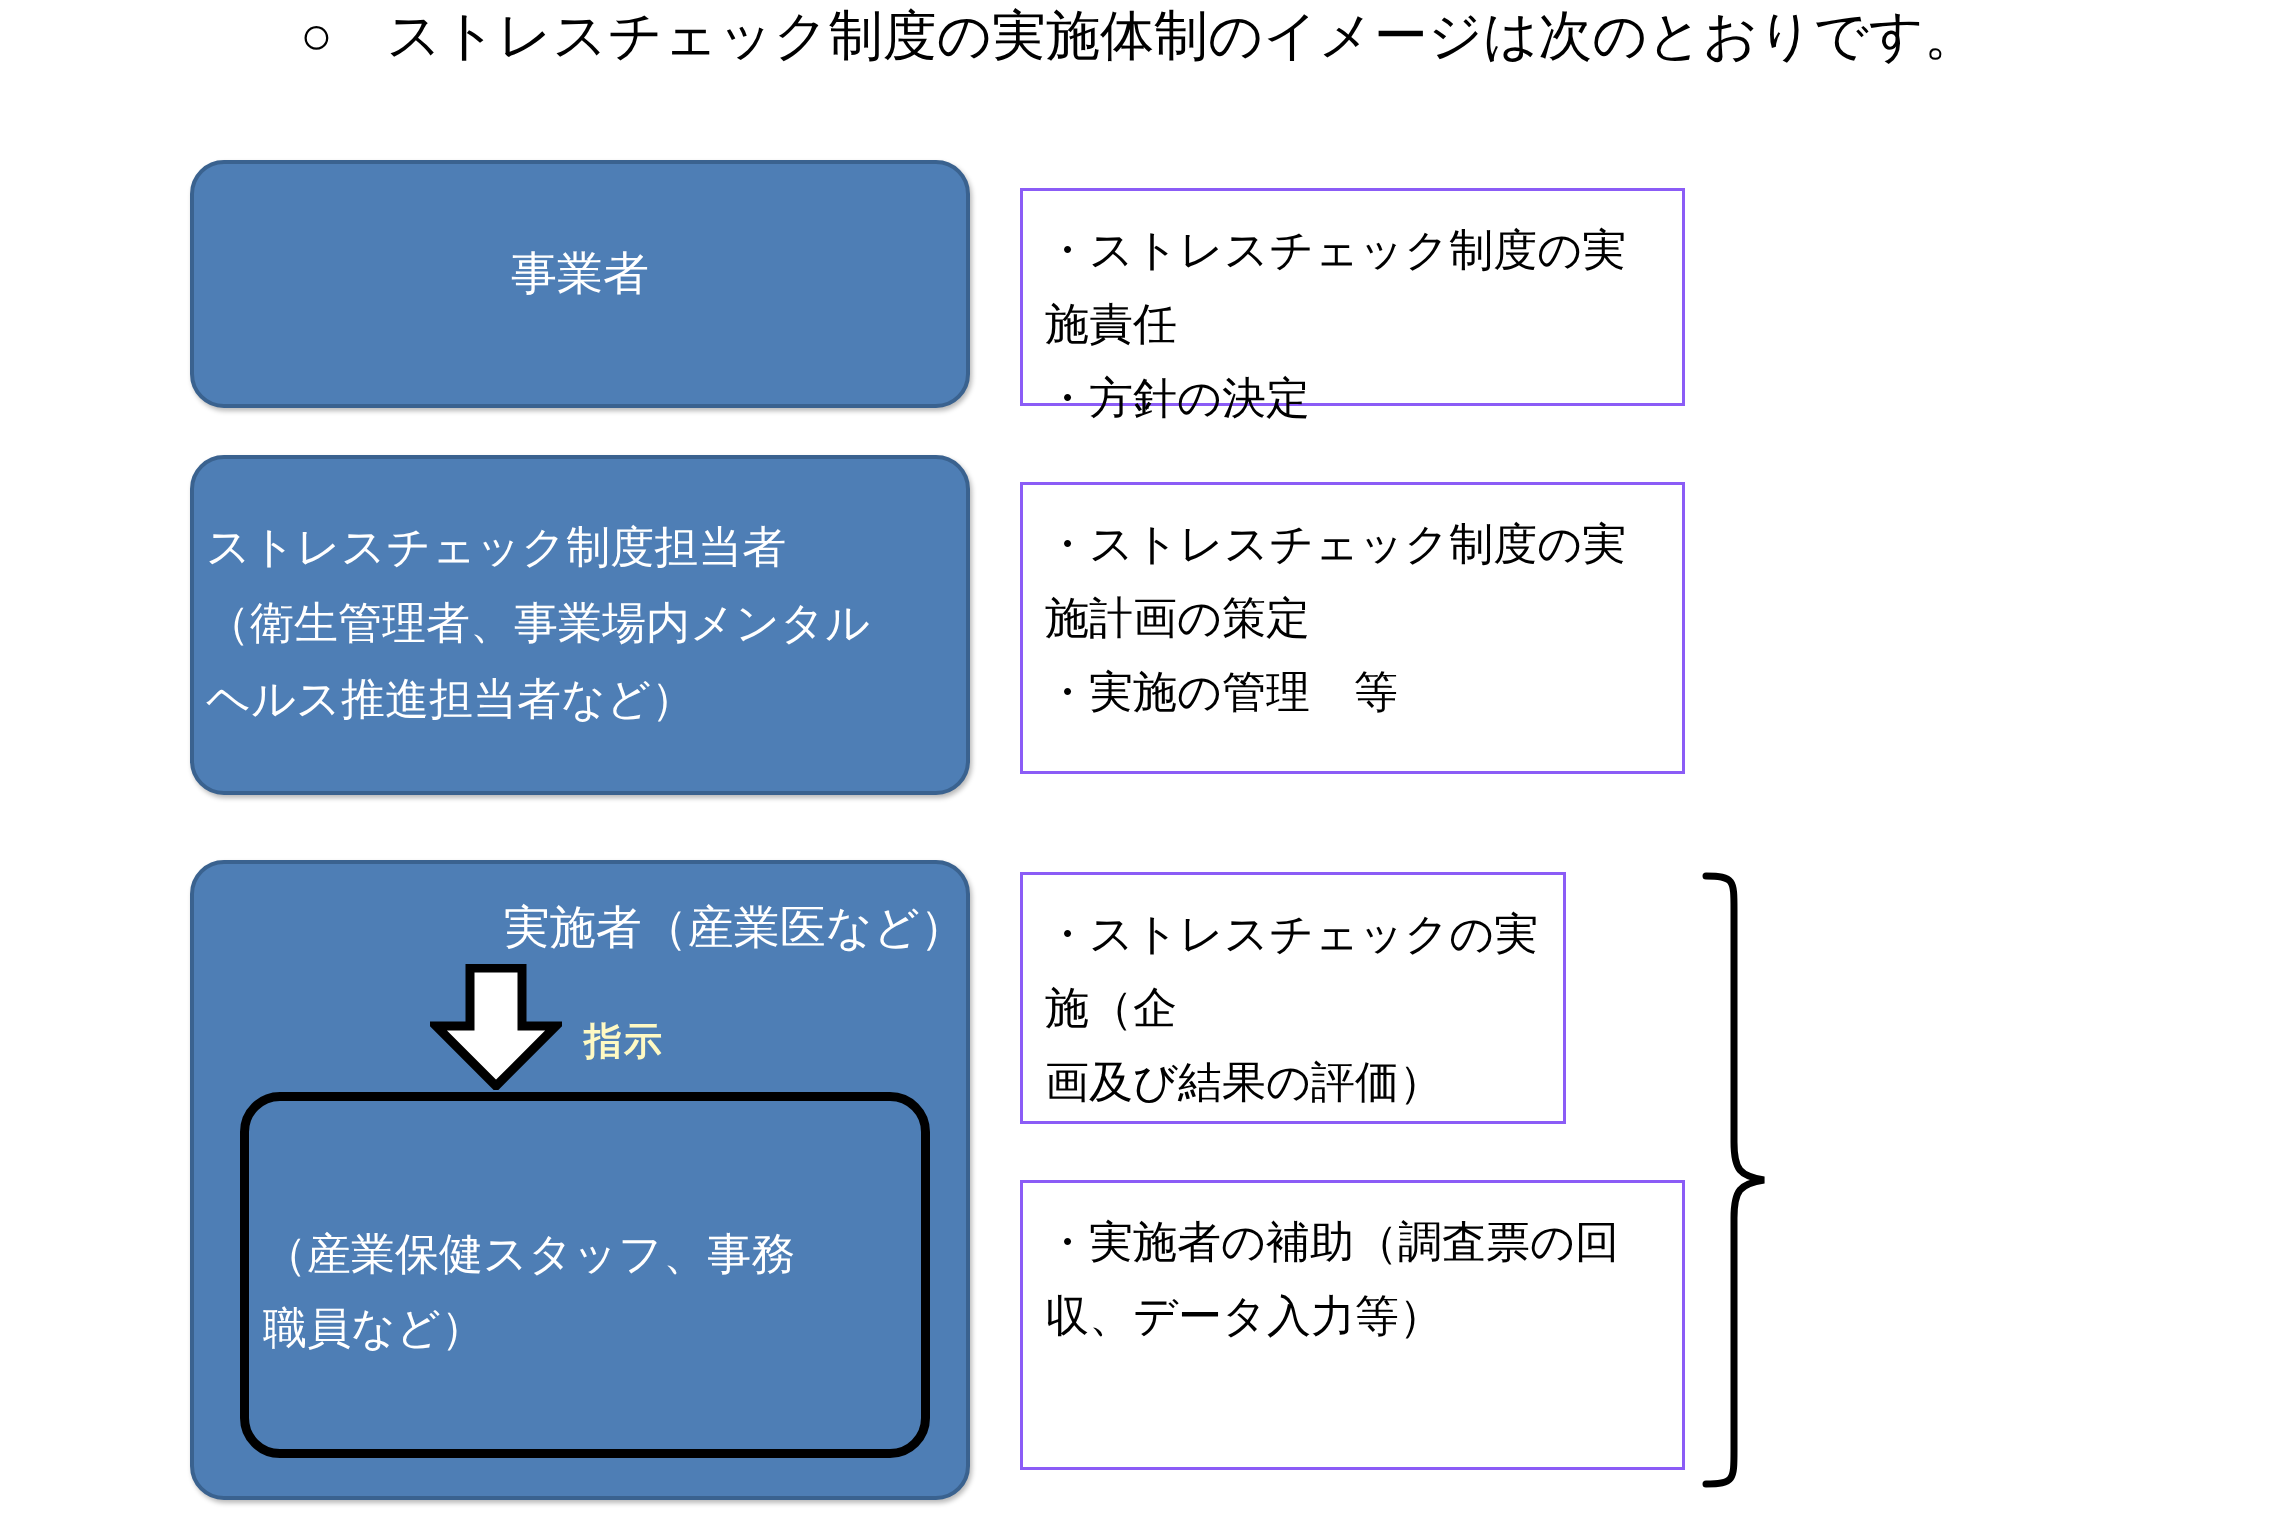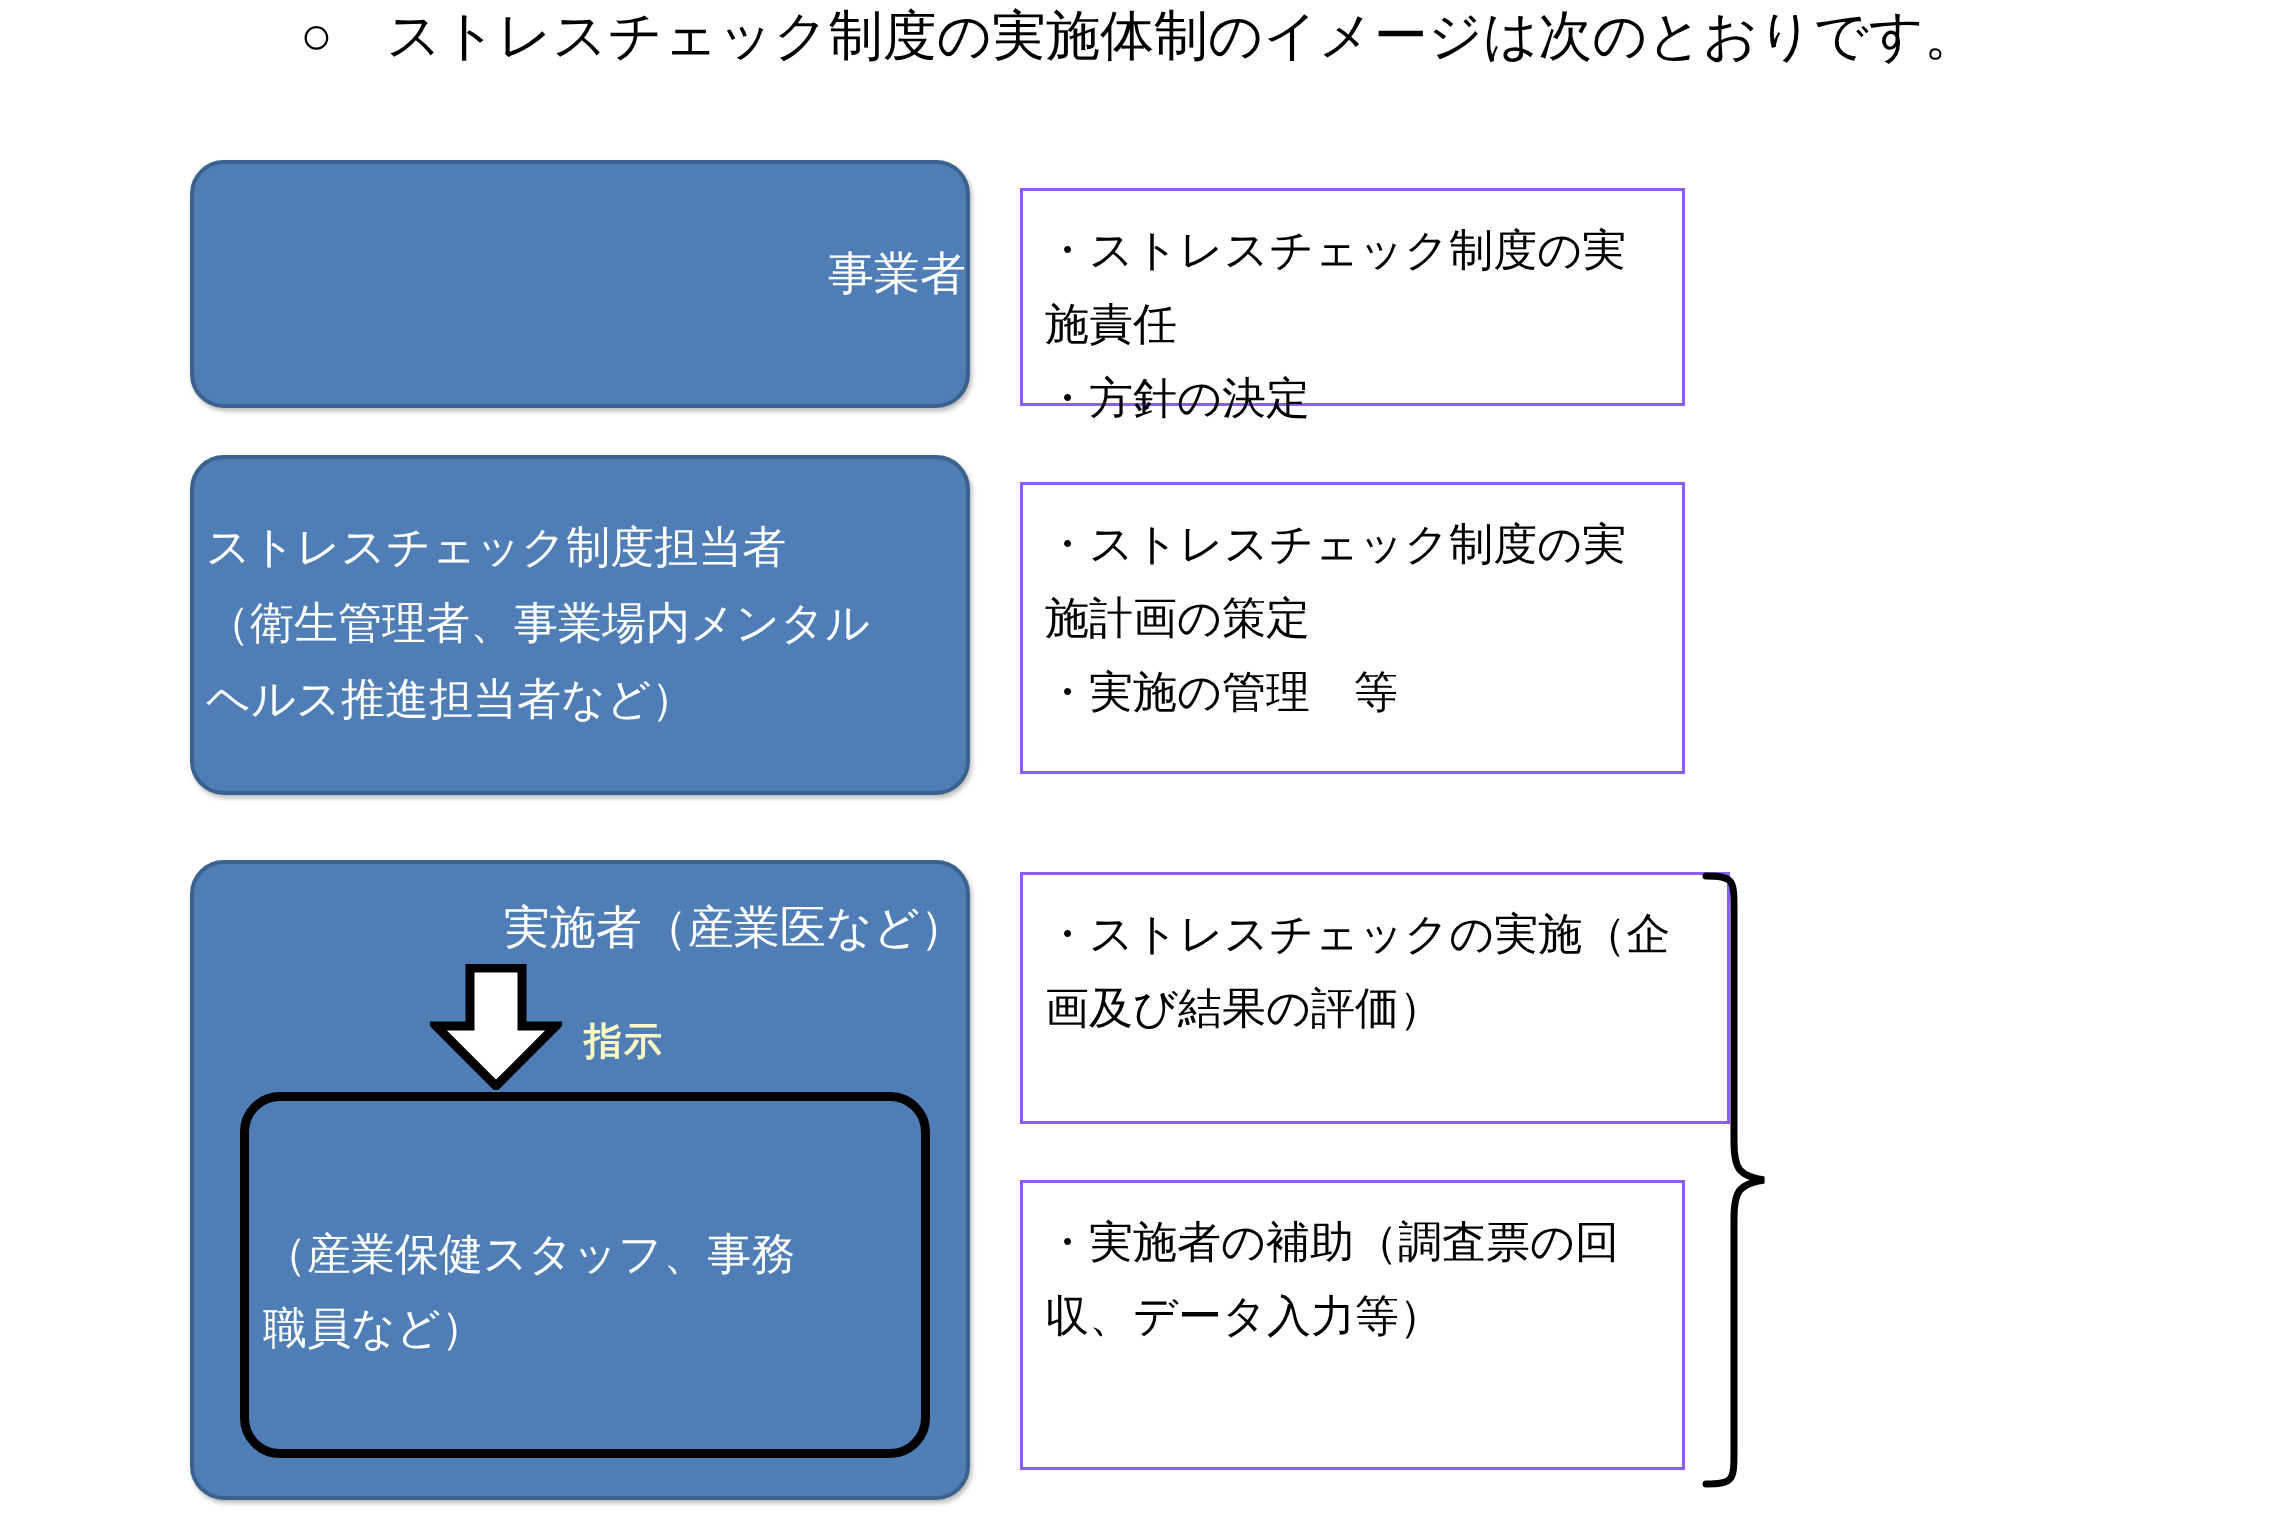--- a/index.html
+++ b/index.html
@@ -38,21 +38,21 @@
     border: 4px solid #3A628F;
     border-radius: 34px;
     box-sizing: border-box;
     color: #FFFFFF;
     box-shadow: 2px 3px 5px rgba(0,0,0,0.28);
   }
   .blue-box .bb-text {
     position: absolute;
     left: 0;
     right: 0;
-    text-align: right;
+    text-align: center;
     font-size: 46px;
     line-height: 62px;
     color: #FFFFFF;
     white-space: pre-line;
   }
 
   #blue-1 { left: 190px;  top: 160px;  width: 780px;  height: 248px; }
   #blue-1 .bb-text { top: 78px; }
 
   #blue-2 { left: 190px;  top: 455px;  width: 780px;  height: 340px; }
@@ -126,21 +126,21 @@
     left: 22px;
     right: 10px;
     top: 22px;
     font-size: 44px;
     line-height: 74px;
     white-space: pre-line;
   }
 
   #note-1 { left: 1020px; top: 188px; width: 665px; height: 218px; }
   #note-2 { left: 1020px; top: 482px; width: 665px; height: 292px; }
-  #note-3 { left: 1020px; top: 872px; width: 710px; height: 252px; }
+  #note-3 { left: 1020px; top: 872px; width: 546px; height: 252px; }
   #note-4 { left: 1020px; top: 1180px; width: 665px; height: 290px; }
 
   
   .brace {
     position: absolute;
     left: 1700px;
     top: 870px;
     width: 70px;
     height: 620px;
   }

